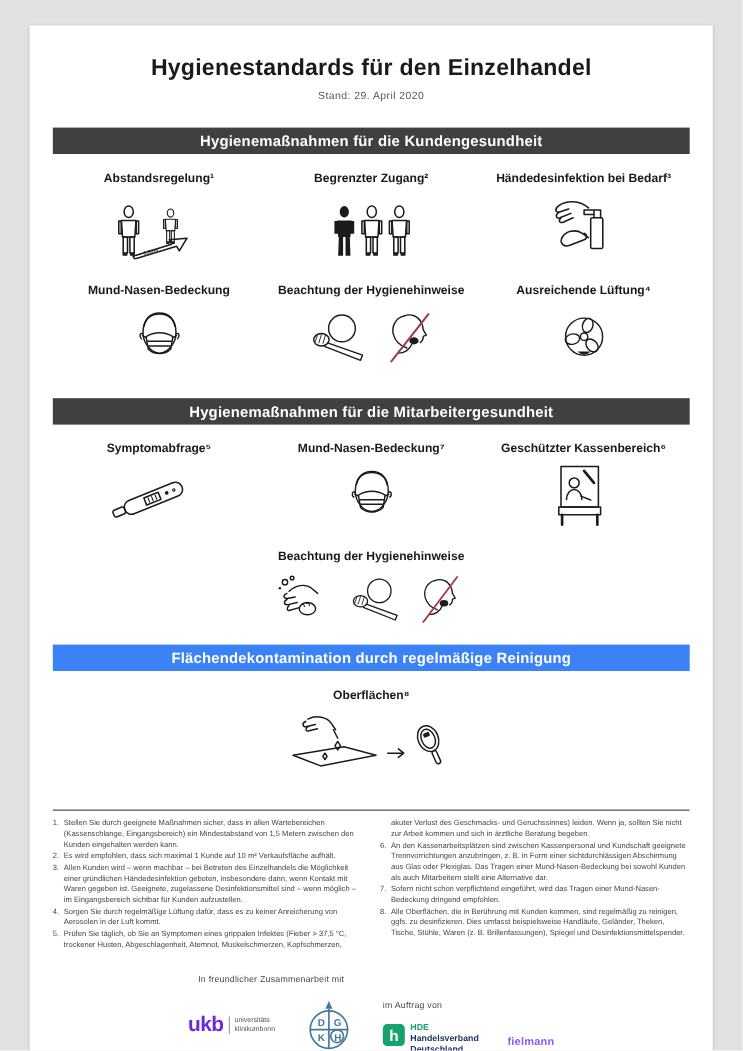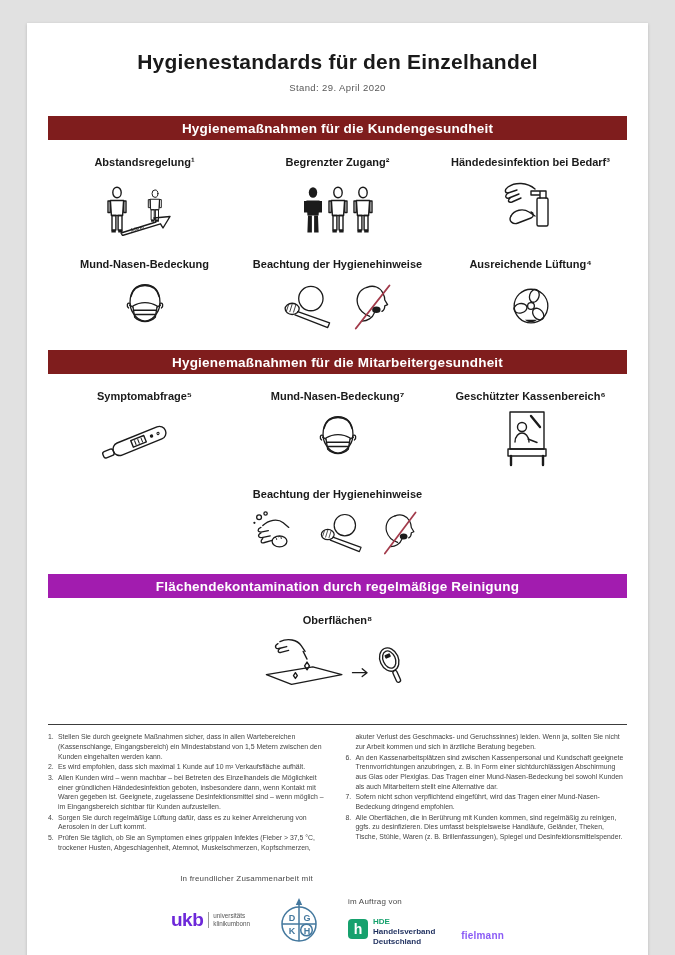--- a/index.html
+++ b/index.html
@@ -9,23 +9,23 @@
   }
   .page{
     position:absolute;left:27px;top:23px;width:621px;height:939px;
     background:#ffffff;box-shadow:0 1px 3px rgba(0,0,0,.18);
     box-sizing:border-box;padding-top:27px;
   }
   .title{margin:0;text-align:center;font-size:21px;font-weight:bold;color:#1a1a1a;letter-spacing:.2px;}
   .stand{margin-top:8px;text-align:center;font-size:9.5px;color:#585858;letter-spacing:.4px;}
   .bar{margin:0 21px;height:24px;display:flex;align-items:center;justify-content:center;
        color:#ffffff;font-weight:bold;font-size:13.5px;letter-spacing:.2px;}
-  .bar-dark{background:#7f1d1d;}
-  .bar-light{background:#a21caf;}
-  .bar1{margin-top:23px;} .bar2{margin-top:12px;} .bar3{margin-top:14px;}
+  .bar-dark{background:#404040;}
+  .bar-light{background:#3b82f6;}
+  .bar1{margin-top:23px;} .bar2{margin-top:24px;} .bar3{margin-top:14px;}
   .grid3{display:grid;grid-template-columns:repeat(3,1fr);margin:0 21px;}
   .cell{display:flex;flex-direction:column;align-items:center;}
   .lbl{font-size:11px;font-weight:bold;color:#1a1a1a;margin-top:16px;text-align:left;line-height:1.1;}
   .lbl-r2{margin-top:22px;}
   .ico{margin-top:6px;height:62px;display:flex;align-items:center;justify-content:center;}
   .ico-sm{height:54px;}
   .centerrow{display:flex;flex-direction:column;align-items:center;margin:0 21px;}
   svg.icon{stroke:#1b1b1b;stroke-width:1.4;fill:none;stroke-linecap:round;stroke-linejoin:round;}
   svg.icon text{stroke:none;fill:#1b1b1b;font-family:"Liberation Sans",sans-serif;font-weight:bold;}
   .fillk{fill:#1b1b1b;stroke:none;}

